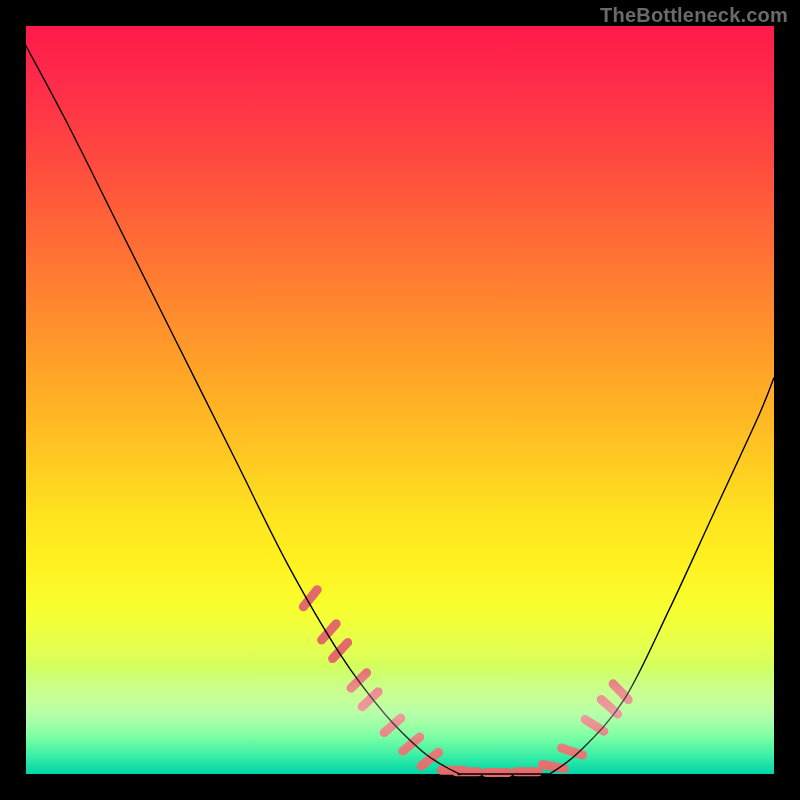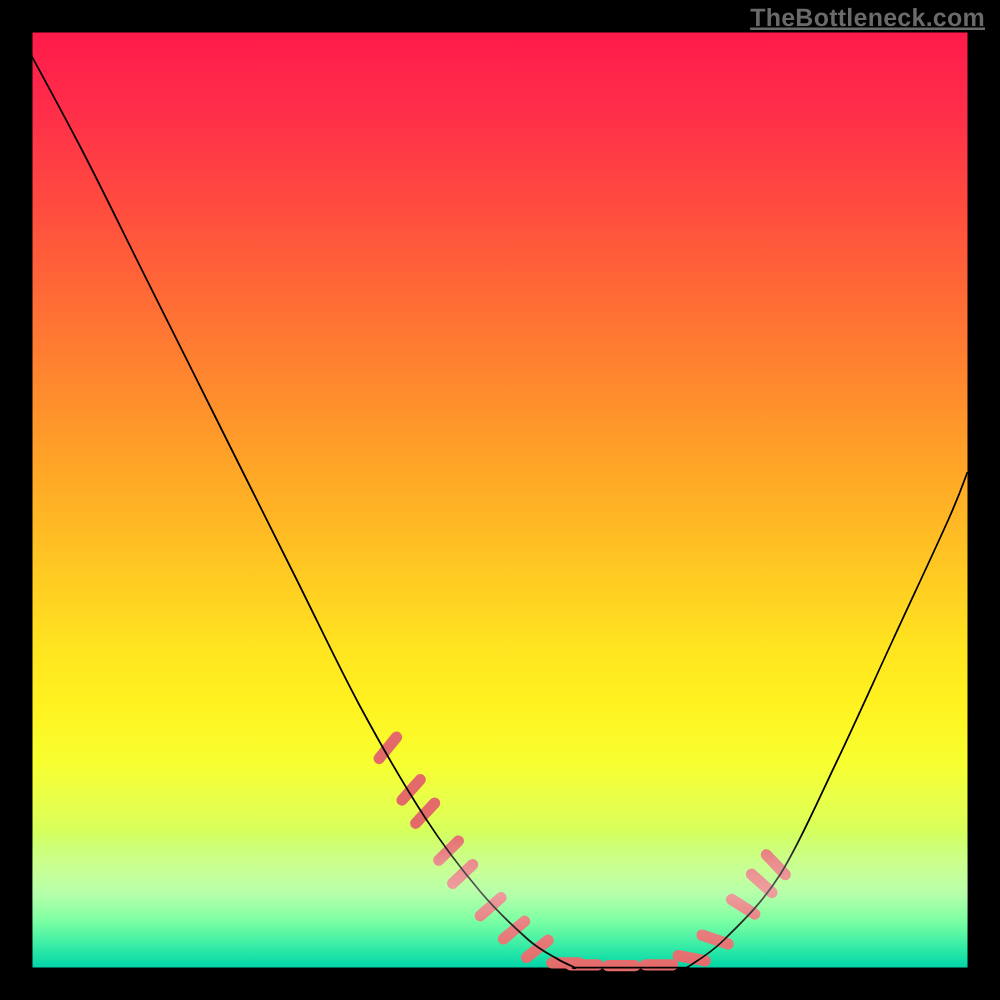--- a/index.html
+++ b/index.html
@@ -50,21 +50,20 @@
   .watermark {
     position: absolute;
     top: 4px;
     right: 12px;
     font-family: Arial, Helvetica, sans-serif;
     font-size: 20px;
     font-weight: 600;
     color: #6a6a6a;
     letter-spacing: 0.2px;
     z-index: 5;
-    text-decoration: underline;
   }
   svg.curves {
     position: absolute;
     left: 0; top: 0;
     width: 100%; height: 100%;
     overflow: visible;
   }
   .curve-line {
     fill: none;
     stroke: #000;

